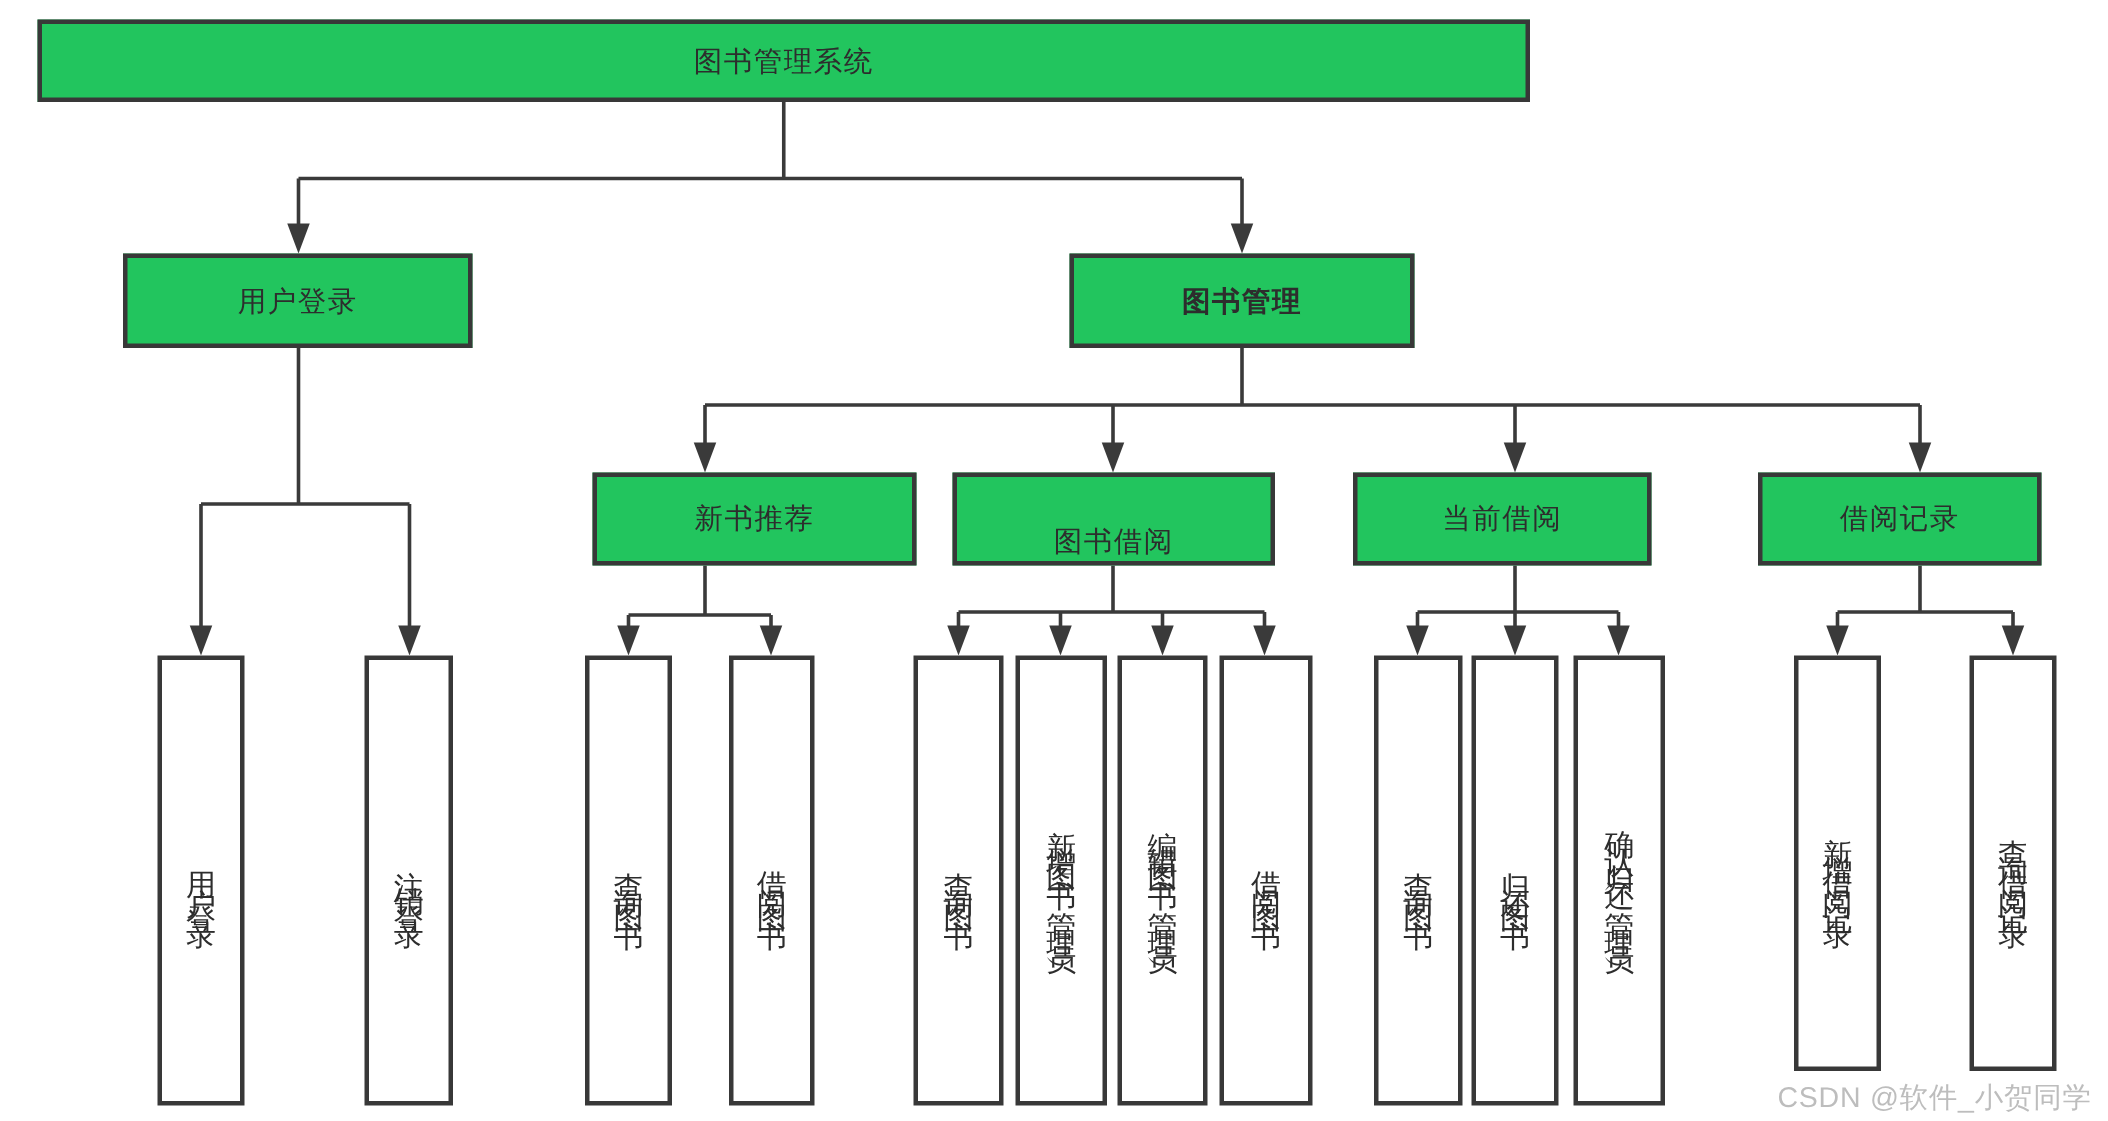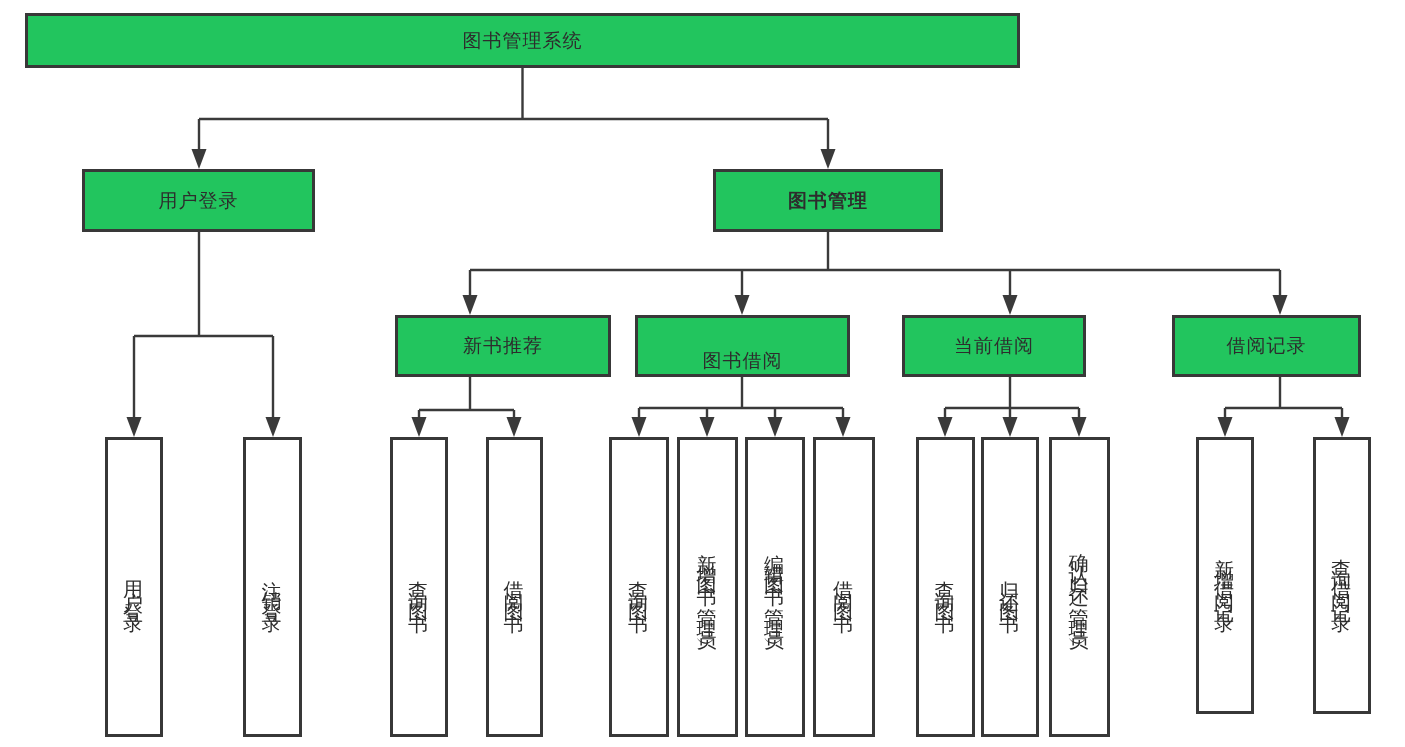--- a/index.html
+++ b/index.html
@@ -47,21 +47,21 @@
     height: 300px;
   }
   .vbox.short { height: 277px; }
 
   
   #node-root          { left: 25px;   top: 13px;  width: 995px; height: 55px; }
   #node-user-login    { left: 82px;   top: 169px; width: 233px; height: 63px; }
   #node-book-manage   { left: 713px;  top: 169px; width: 230px; height: 63px; font-weight: bold; }
   #node-new-book      { left: 362px;  top: 315px; width: 216px; height: 62px; margin-left: 33px; }
   #node-book-borrow   { left: 635px;  top: 315px; width: 215px; height: 62px; align-items: flex-end; }
-  #node-current-borrow{ left: 902px;  top: 315px; width: 184px; height: 62px; text-align: center; }
+  #node-current-borrow{ left: 902px;  top: 315px; width: 199px; height: 62px; text-align: center; }
   #node-borrow-record { left: 1172px; top: 315px; width: 189px; height: 62px; }
 
   
   #leaf-user-login     { left: 105px;  width: 58px; }
   #leaf-logout         { left: 243px;  width: 59px; }
   #leaf-nb-query       { left: 390px;  width: 58px; }
   #leaf-nb-borrow      { left: 486px;  width: 57px; }
   #leaf-bb-query       { left: 609px;  width: 60px; }
   #leaf-bb-add         { left: 677px;  width: 61px; }
   #leaf-bb-edit        { left: 745px;  width: 60px; }
@@ -197,14 +197,15 @@
   <div id="leaf-cb-confirm" class="vbox">
     <span>确认归还（管理员）</span>
   </div>
   <div id="leaf-br-add" class="vbox short">
     <span>新增借阅记录</span>
   </div>
   <div id="leaf-br-query" class="vbox short">
     <span>查询借阅记录</span>
   </div>
 
+  <div id="watermark">CSDN @软件_小贺同学</div>
 
 </div>
 
 </body></html>

